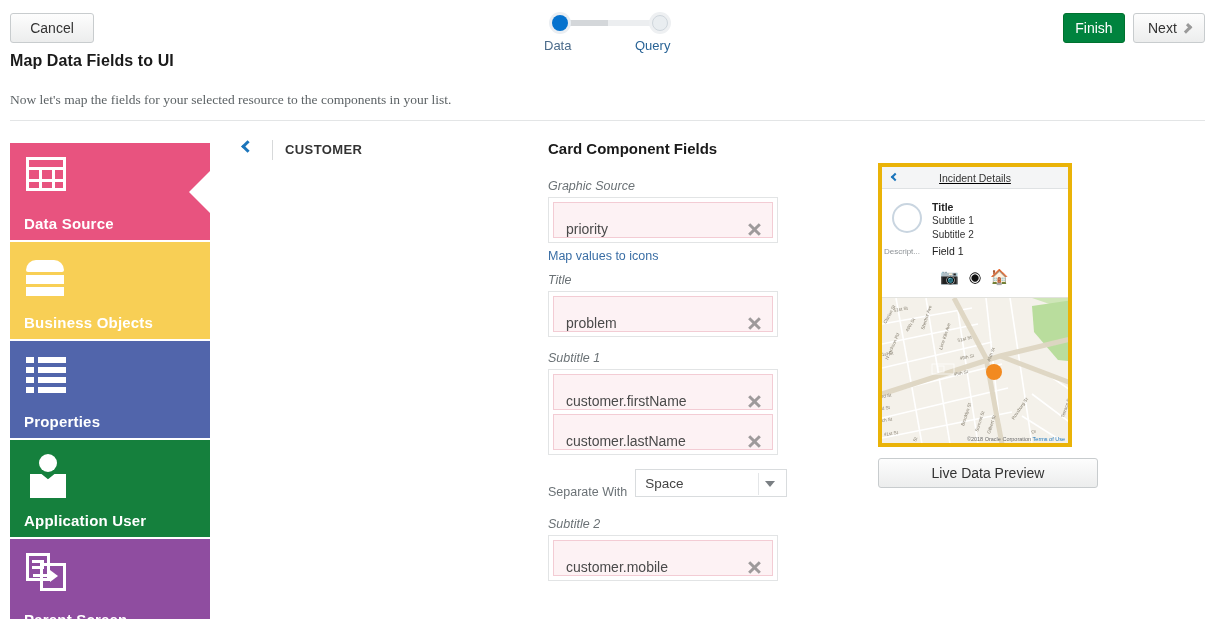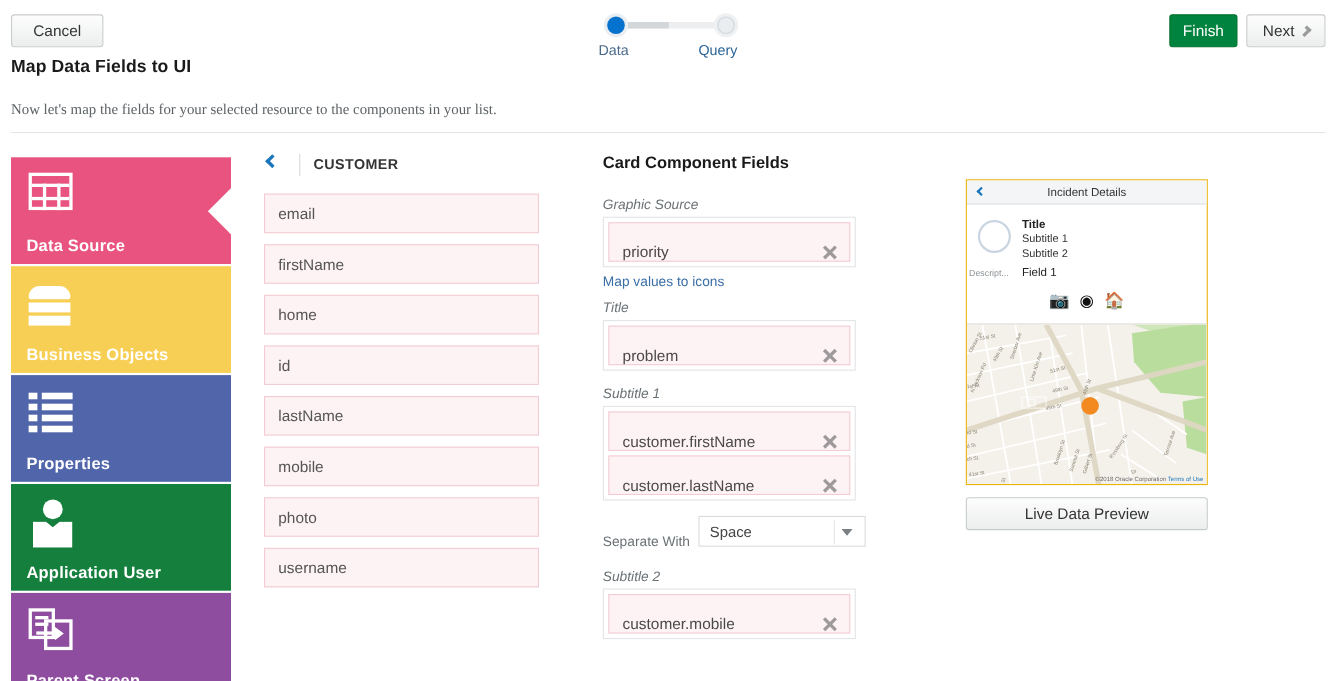--- a/index.html
+++ b/index.html
@@ -115,21 +115,21 @@
   .ic-screen .fr { position:absolute; left:14px; top:10px; width:26px; height:28px;
      border:3px solid #fff; background:transparent; }
   .ic-screen .arw { position:absolute; left:7px; top:21px; width:20px; height:3px;
      background:#fff; }
   .ic-screen .arwh { position:absolute; left:24px; top:17px; width:0; height:0;
      border-top:6px solid transparent; border-bottom:6px solid transparent;
      border-left:8px solid #fff; }
 
   
   .fieldcol { position:absolute; left:240px; top:140px; width:260px; }
-  .fieldcol-head { position:relative; height:24px; margin-bottom:12px; }
+  .fieldcol-head { position:relative; height:24px; margin-bottom:24px; }
   .back-chev { position:absolute; left:3px; top:2px; width:9px; height:9px;
      border-left:3px solid #1b75bb; border-bottom:3px solid #1b75bb;
      transform:rotate(45deg); cursor:pointer; }
   .head-sep { position:absolute; left:32px; top:0; width:1px; height:20px; background:#d7d9da; }
   .fieldcol-title { position:absolute; left:45px; top:2px; font-size:13px;
      font-weight:bold; color:#333; letter-spacing:.4px; }
   .chip-list-item {
      width:250px; height:36px; background:#fdf2f4; border:1px solid #f3ccd4;
      margin-bottom:10px; display:flex; align-items:center; padding-left:12px;
      font-size:14px; color:#555; cursor:move; }
@@ -160,21 +160,21 @@
      display:flex; align-items:center; font-size:13.5px; color:#444;
      padding-left:9px; position:relative; cursor:pointer; }
   .select .caret { position:absolute; right:11px; top:11px; width:0; height:0;
      border-left:5px solid transparent; border-right:5px solid transparent;
      border-top:6px solid #7a7f83; }
   .select .divider { position:absolute; right:27px; top:3px; width:1px; height:22px;
      background:#e4e6e8; }
 
   
   .preview { position:absolute; left:878px; top:163px; width:220px; }
-  .phone { width:220px; border:1px solid #eab308; background:#fff; overflow:hidden; }
+  .phone { width:194px; border:4px solid #eab308; background:#fff; overflow:hidden;text-decoration:underline; }
   .phone-head { height:22px; background:#f4f5f6; border-bottom:1px solid #dfe2e4;
      position:relative; }
   .phone-head .pchev { position:absolute; left:10px; top:7px; width:6px; height:6px;
      border-left:2px solid #1b75bb; border-bottom:2px solid #1b75bb;
      transform:rotate(45deg); }
   .phone-head .ptitle { font-size:10.5px; color:#333; text-align:center;
      line-height:22px; }
   .phone-body { padding:10px 10px 4px 10px; position:relative; height:108px; }
   .avatar { position:absolute; left:10px; top:14px; width:30px; height:30px;
      border-radius:50%; border:2px solid #c9d5e0; background:#fff; }
@@ -297,30 +297,20 @@
       <div class="tlabel">Parent Screen</div>
     </div>
   </div>
 
   <div class="fieldcol">
     <div class="fieldcol-head">
       <div class="back-chev"></div>
       <div class="head-sep"></div>
       <div class="fieldcol-title">CUSTOMER</div>
     </div>
-    <div id="field-items">
-        <div class="chip-list-item">email</div>
-        <div class="chip-list-item">firstName</div>
-        <div class="chip-list-item">home</div>
-        <div class="chip-list-item">id</div>
-        <div class="chip-list-item">lastName</div>
-        <div class="chip-list-item">mobile</div>
-        <div class="chip-list-item">photo</div>
-        <div class="chip-list-item">username</div>
-      </div>
   </div>
 
   <div class="cardcol">
     <div id="card-fields-title">Card Component Fields</div>
 
     <div class="fld-label">Graphic Source</div>
     <div class="dropzone">
       <div class="chip">
         <span class="cname">priority</span>
         <span class="x"></span>

